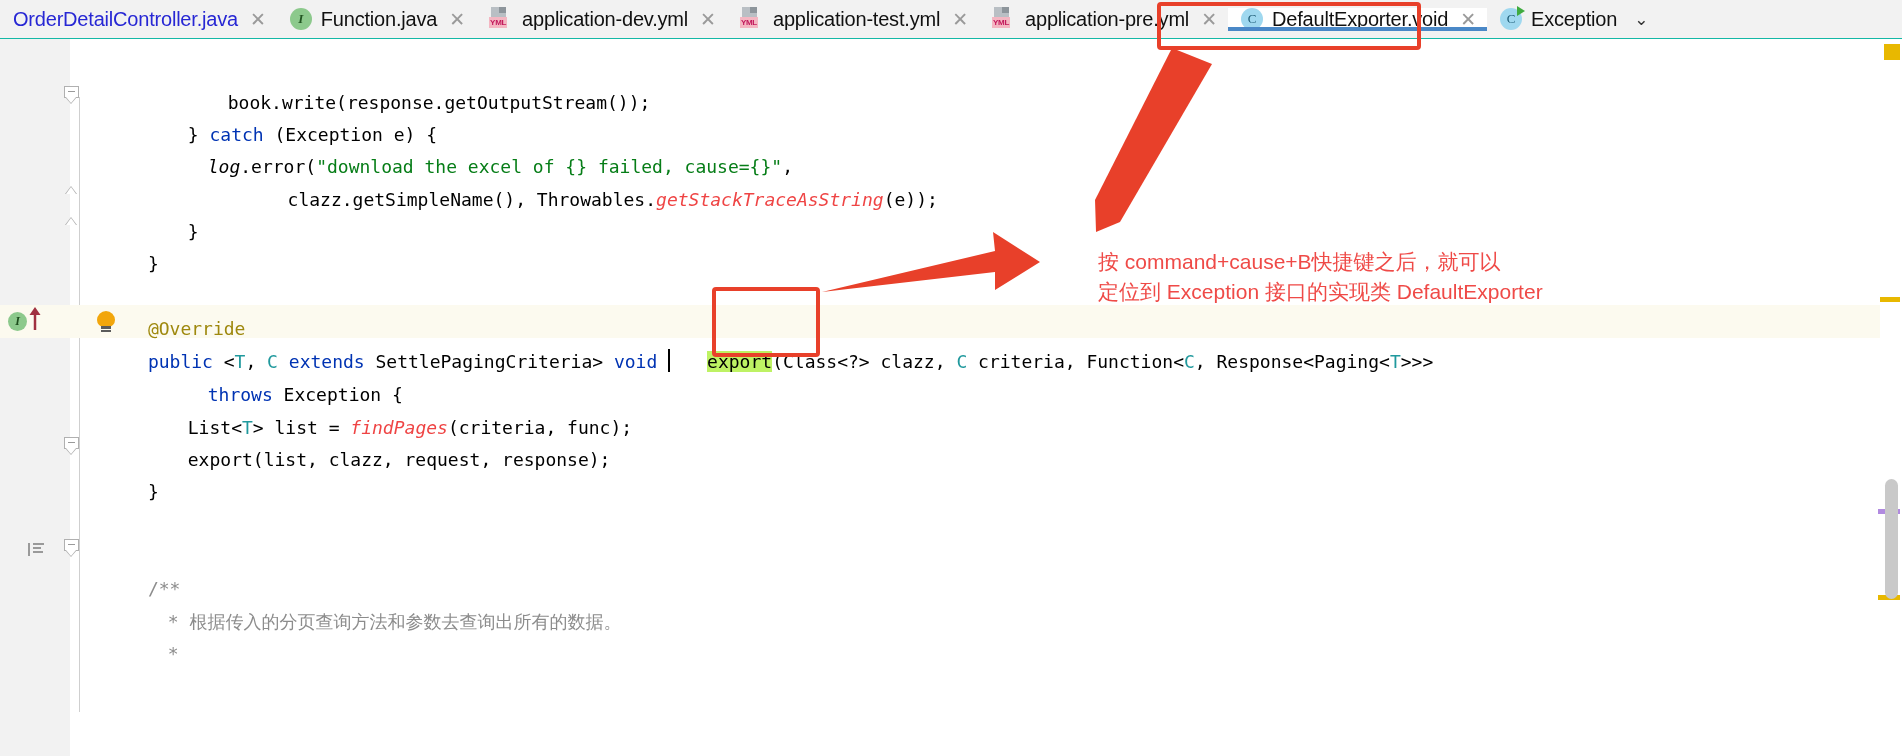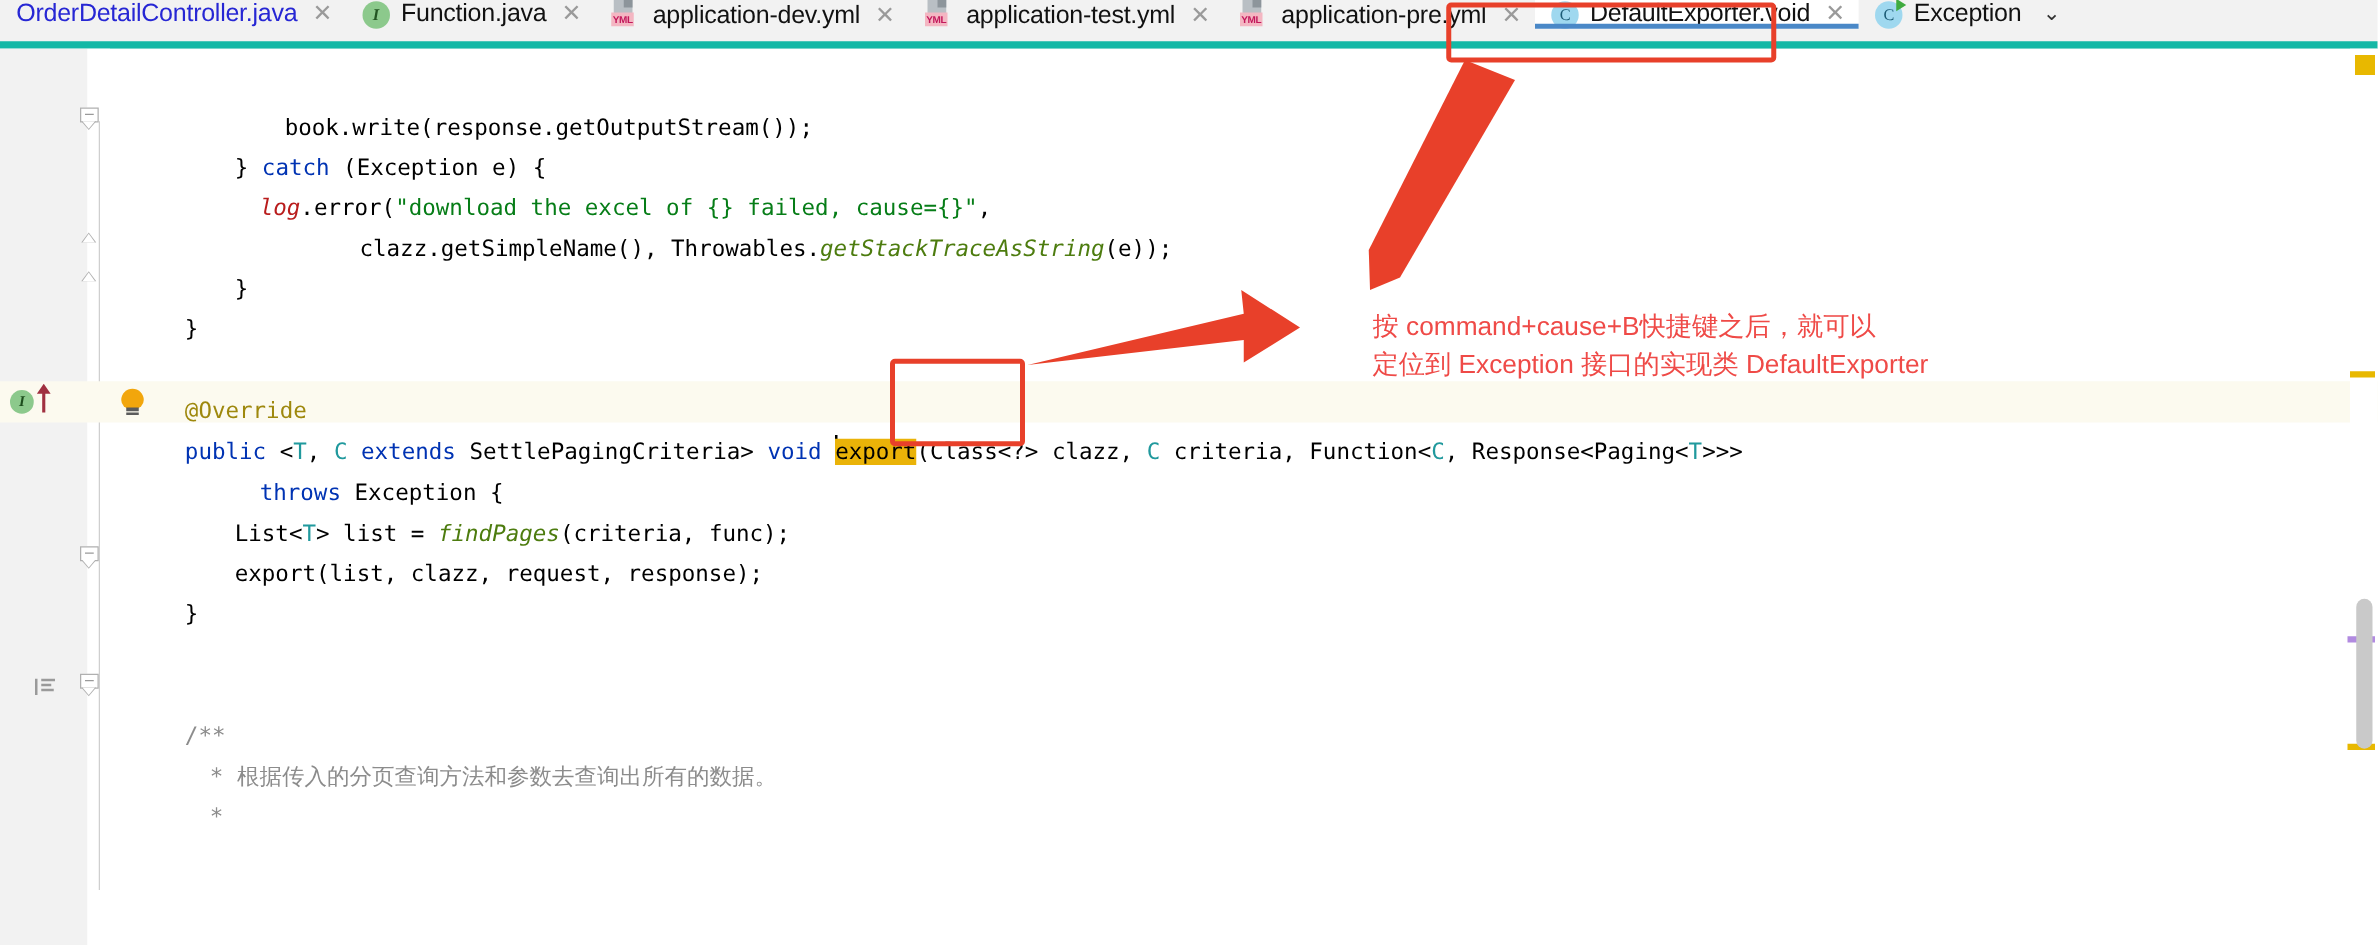--- a/index.html
+++ b/index.html
@@ -8,22 +8,22 @@
     background:#ffffff;
     font-family:"Liberation Sans",sans-serif;
     overflow:hidden;
     position:relative;
   }
 
   
   .tabbar{
     position:absolute;top:0;left:0;width:1902px;height:39px;
     background:#f2f2f2;
-    display:flex;align-items:flex-start;
-    border-bottom:6px solid #14b8a6;
+    display:flex;align-items:center;
+    border-bottom:1px solid #14b8a6;
     box-sizing:border-box;
   }
   .tab{
     display:flex;align-items:center;
     padding:0 11px 0 13px;
     gap:9px;
     font-size:20px;
     color:#111;
     background:#f2f2f2;
     position:relative;
@@ -124,33 +124,33 @@
     font-family:"DejaVu Sans Mono",monospace;
     font-size:18px;
     line-height:32.4px;
     white-space:pre;
     color:#000;
   }
   .ln{ position:absolute; left:0; white-space:pre; }
 
   .kw{color:#0033b3;}
   .str{color:#067d17;}
-  .fld{color:#b91c1c;font-style:italic;}
-  .mth{color:#4d7c0f;font-style:italic;}
+  .fld{color:#000000;font-style:italic;}
+  .mth{color:#ef4444;font-style:italic;}
   .anno{color:#9e880d;}
   .typ{color:#20999d;}
   .cmt{color:#8c8c8c;}
 
   
   .caretline{
     position:absolute;left:0;top:0;width:1902px;height:33px;
     background:#fcfaef;
   }
   
-  .sel{background:#eab308;}
+  .sel{background:#bef264;margin-left:39px;}
   .caret{
     display:inline-block;width:2px;height:23px;
     background:#000;vertical-align:-4px;margin-right:-2px;
   }
 
   
   .g-impl{
     position:absolute;width:19px;height:19px;border-radius:50%;
     background:#8cc98c;color:#1d4d1d;
     display:flex;align-items:center;justify-content:center;

